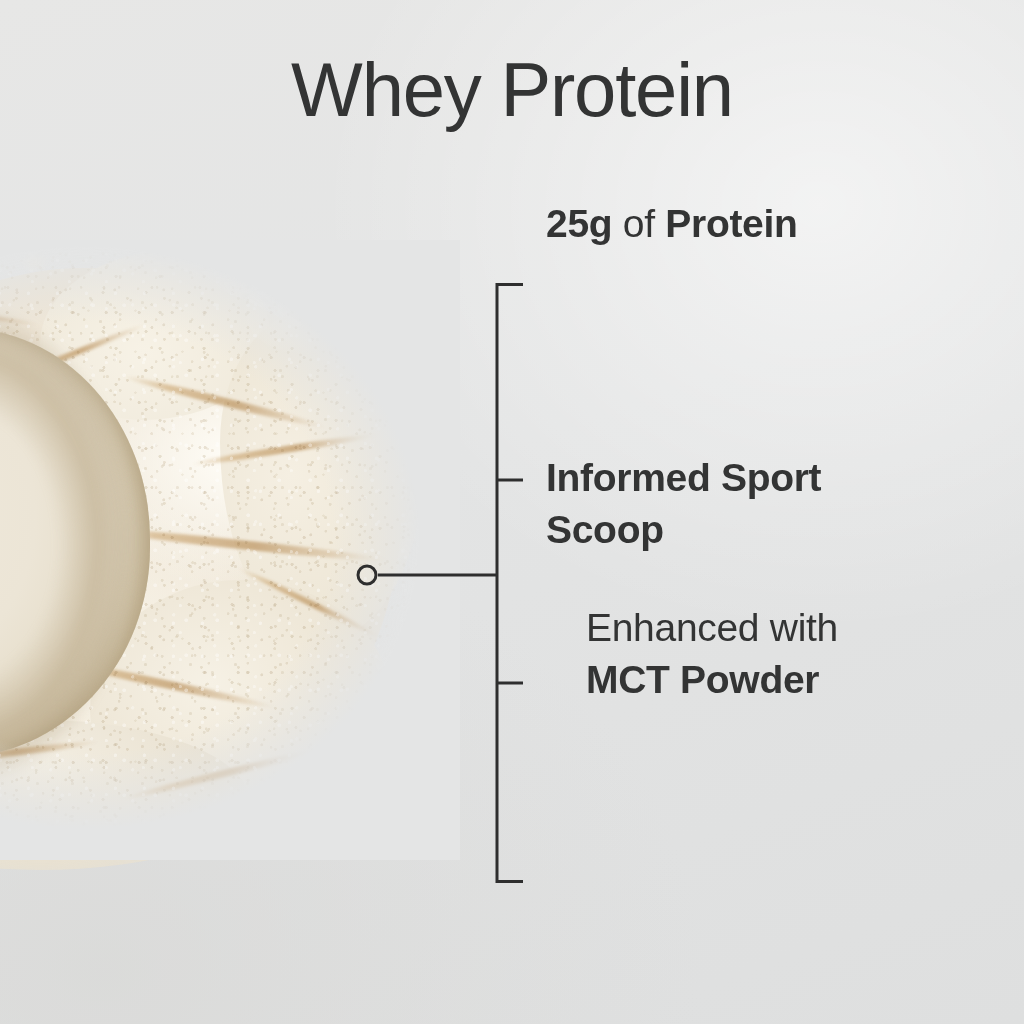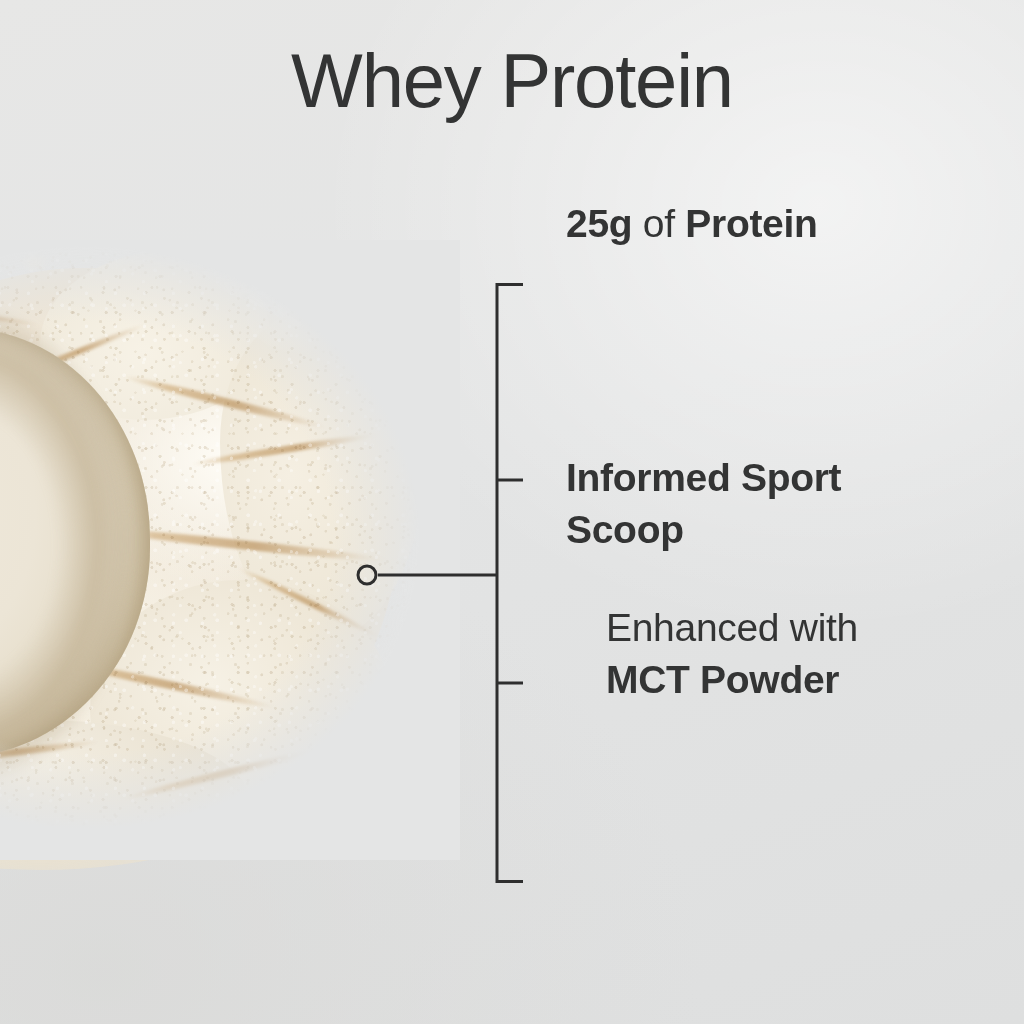--- a/index.html
+++ b/index.html
@@ -24,21 +24,21 @@
     background:
       radial-gradient(ellipse 70% 60% at 80% 20%, rgba(255,255,255,0.55), rgba(255,255,255,0) 70%),
       radial-gradient(ellipse 90% 70% at 10% 95%, rgba(216,216,214,0.7), rgba(216,216,214,0) 65%),
       linear-gradient(160deg, #e7e7e6 0%, #e3e4e4 45%, #dedfdf 100%);
   }
 
   
   .title {
     position: absolute;
     left: 0;
-    top: 43px;
+    top: 52px;
     width: 1024px;
     text-align: center;
     font-size: 76px;
     font-weight: 400;
     letter-spacing: -1.2px;
     color: #333434;
     line-height: 1;
   }
 
   
@@ -207,21 +207,21 @@
     pointer-events: none;
     background: radial-gradient(ellipse 49% 47% at 45% 48%, rgba(228,229,229,0) 74%, rgba(228,229,229,0.55) 88%, rgba(228,229,229,1) 100%);
   }
 
   
   .bracket { position: absolute; left: 0; top: 0; width: 1024px; height: 1024px; pointer-events: none; }
 
   
   .callouts {
     position: absolute;
-    left: 566px;
+    left: 546px;
     top: 0;
     width: 440px;
     height: 1024px;
   }
   .callout {
     position: absolute;
     left: 0;
     width: 430px;
     color: #333434;
     font-size: 39px;

